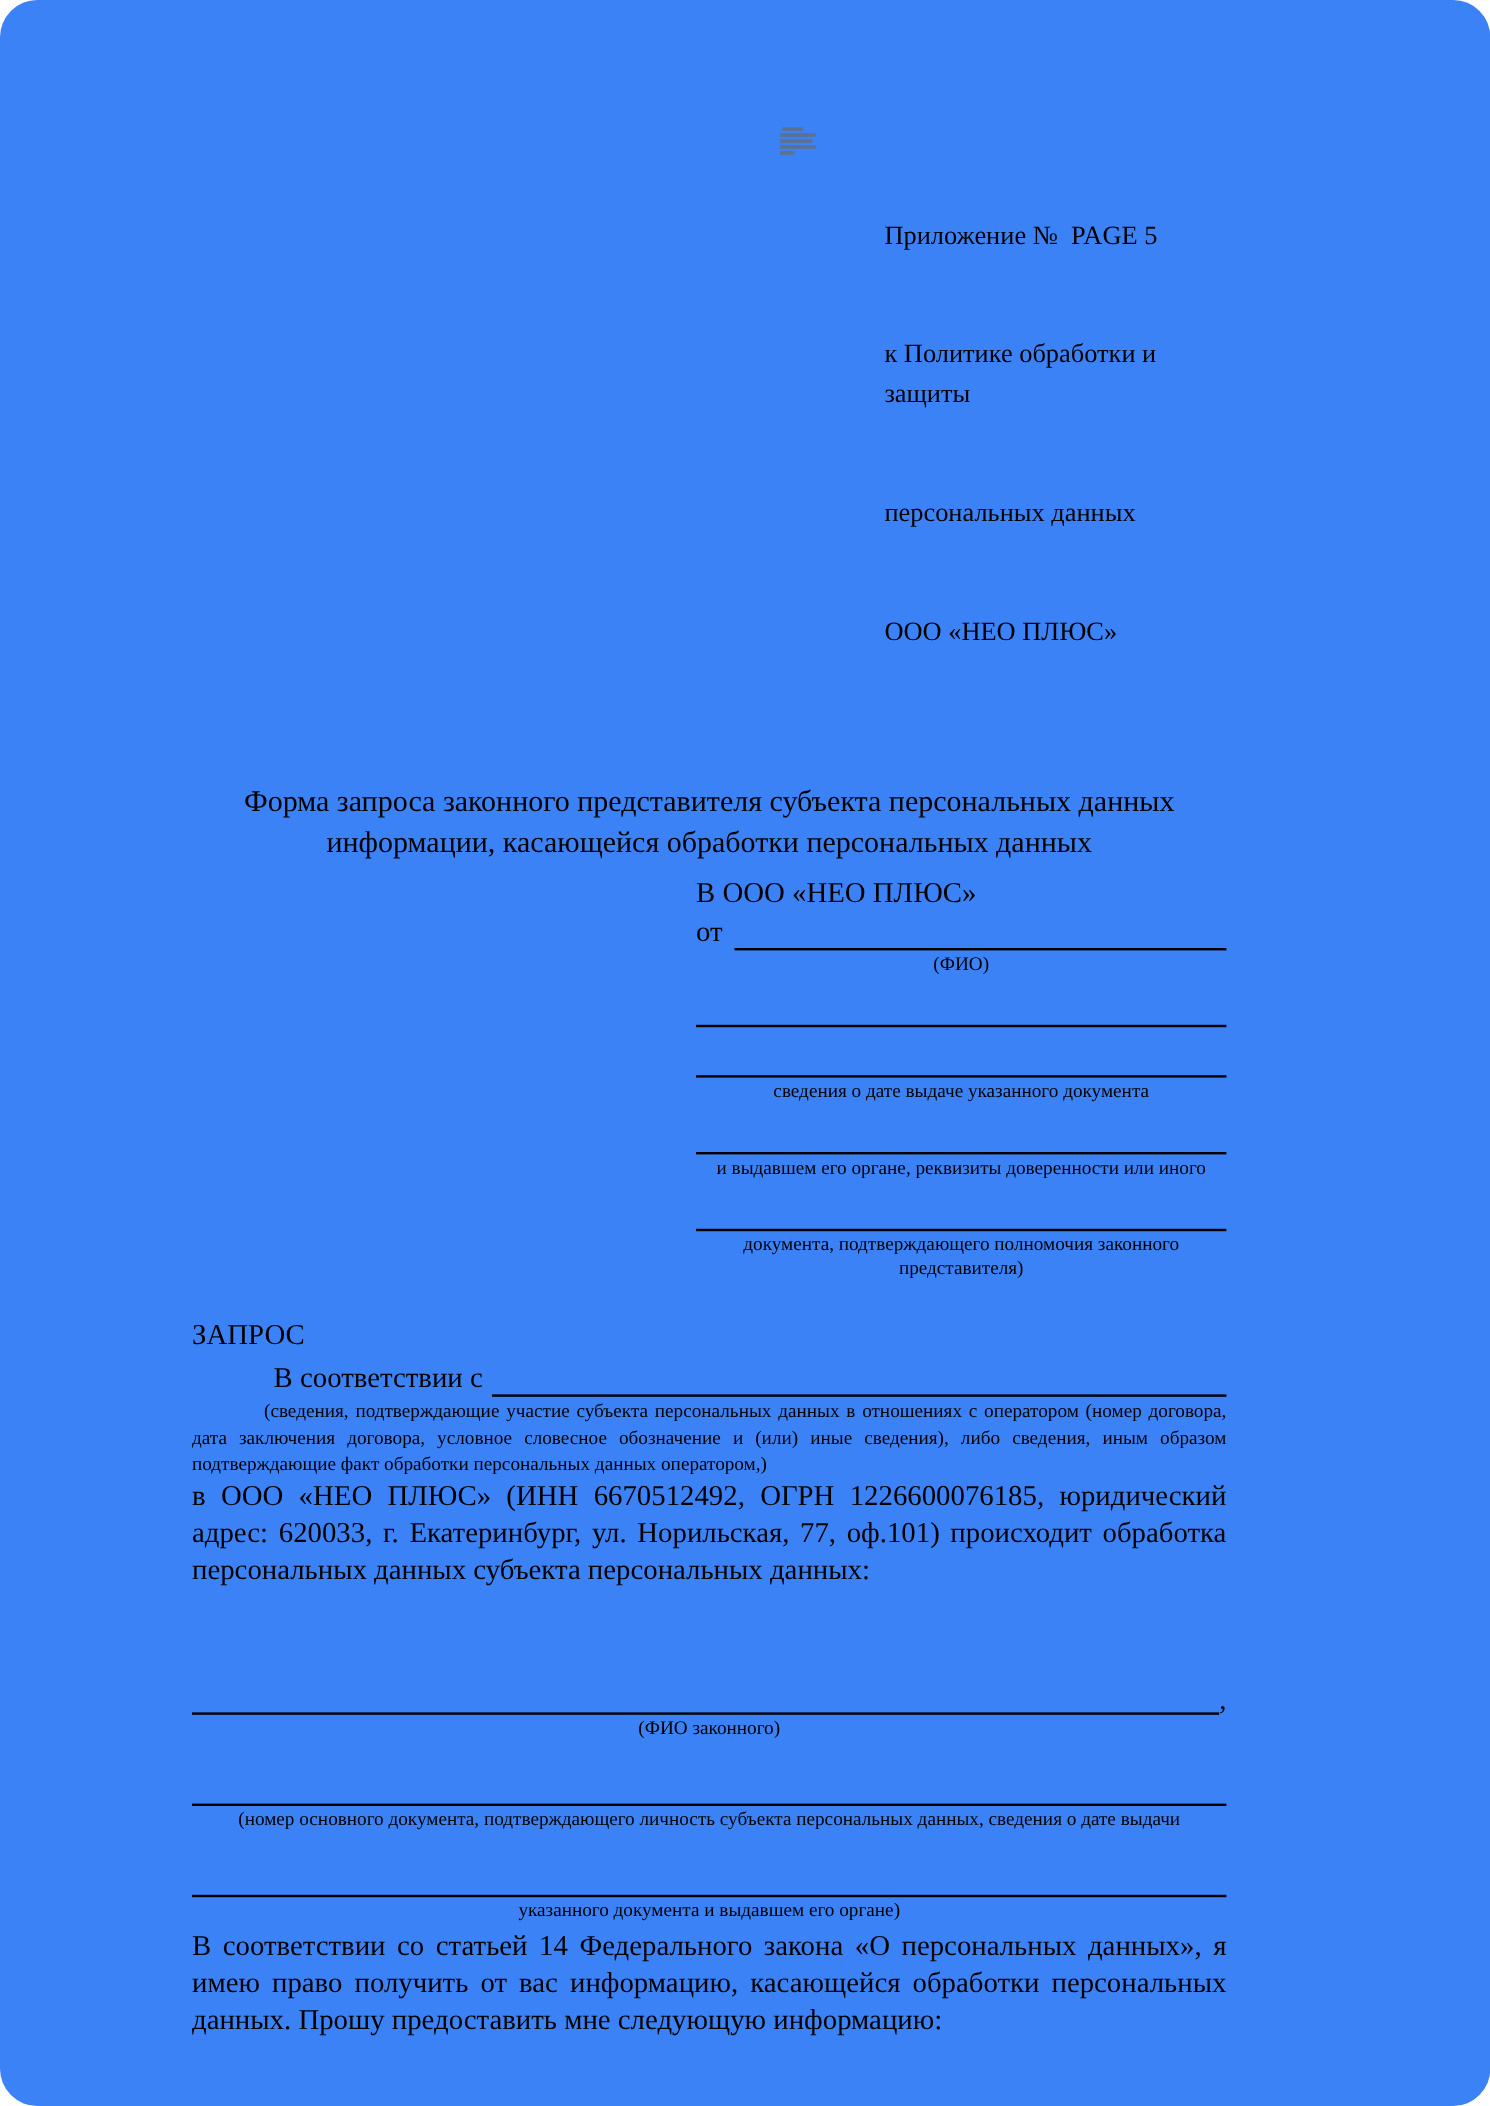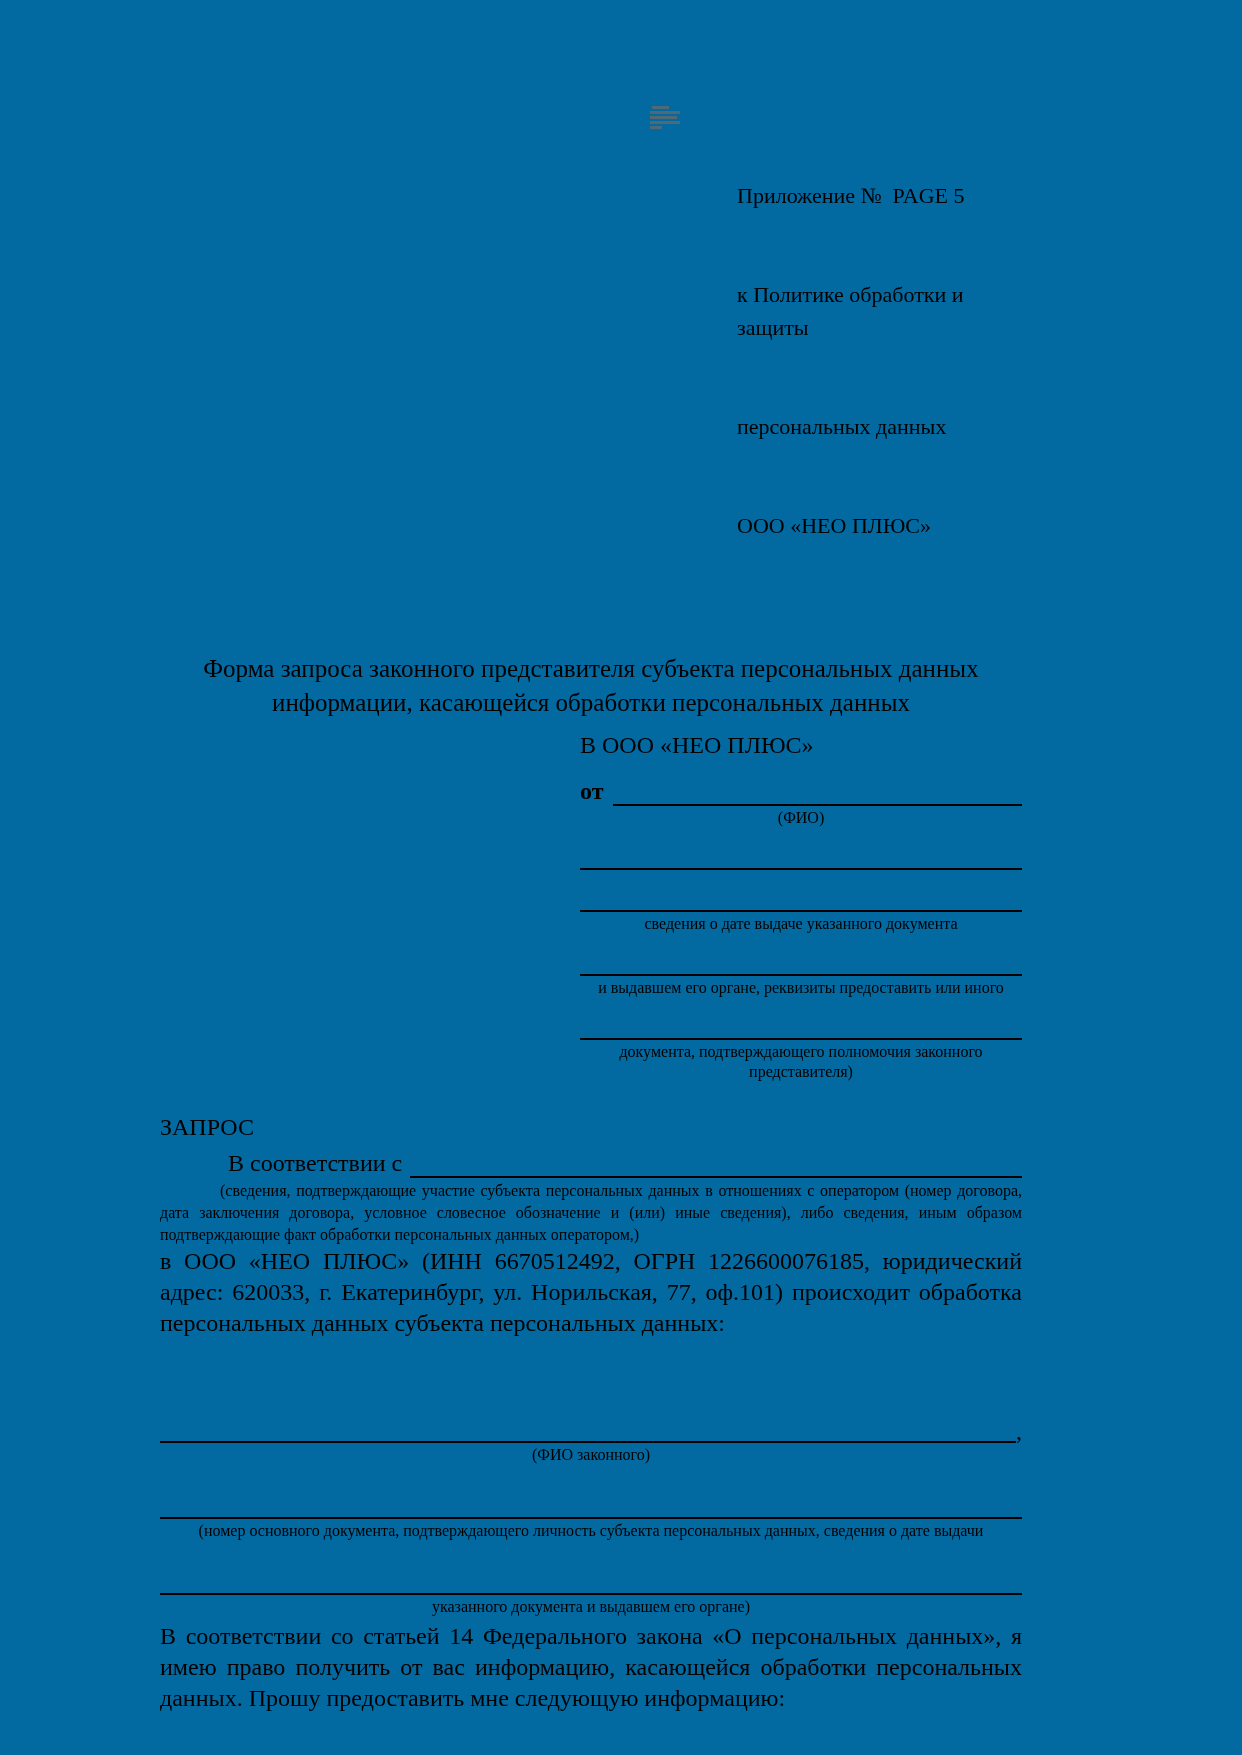--- a/index.html
+++ b/index.html
@@ -1,24 +1,25 @@
 <!DOCTYPE html>
 <html lang="ru"><head>
 <meta charset="utf-8">
 <style>
   * { box-sizing: border-box; }
   html, body { margin: 0; padding: 0; background: #ffffff; }
   .page {
     position: relative;
     width: 1242px;
     height: 1755px;
-    background: #0369a1;
+    background: #3b82f6;
     color: #000000;
     font-family: "Liberation Serif", "DejaVu Serif", serif;
     overflow: hidden;
+    border-radius: 31px;
   }
   .content {
     position: absolute;
     left: 160px;
     top: 0;
     width: 862px;
   }
   
   .artifact {
     position: absolute;
@@ -63,21 +64,21 @@
     border-bottom: 2px solid #000;
     height: 26px;
   }
   .caption {
     font-size: 16px;
     line-height: 20px;
     text-align: center;
     margin-top: 2px;
   }
   .addr-block .blank-full { margin-top: 16px; }
-  .from-row { margin-top: 16px; font-weight: bold; }
+  .from-row { margin-top: 2px; }
   .from-row .label { margin-right: 10px; }
 
   .zapros-heading {
     margin-top: 30px;
     text-align: left;
     font-size: 24px;
     line-height: 30px;
   }
   .intro-row {
     margin-top: 6px;
@@ -138,21 +139,21 @@
         <span class="blank"></span>
       </div>
       <div class="caption">(ФИО)</div>
 
       <div class="blank-full"></div>
 
       <div class="blank-full"></div>
       <div class="caption">сведения о дате выдаче указанного документа</div>
 
       <div class="blank-full"></div>
-      <div class="caption">и выдавшем его органе, реквизиты предоставить или иного</div>
+      <div class="caption">и выдавшем его органе, реквизиты доверенности или иного</div>
 
       <div class="blank-full"></div>
       <div class="caption">документа, подтверждающего полномочия законного представителя)</div>
     </div>
 
     <div class="zapros-heading">ЗАПРОС</div>
 
     <div class="flex-row intro-row">
       <span class="label">В соответствии с</span>
       <span class="blank"></span>

